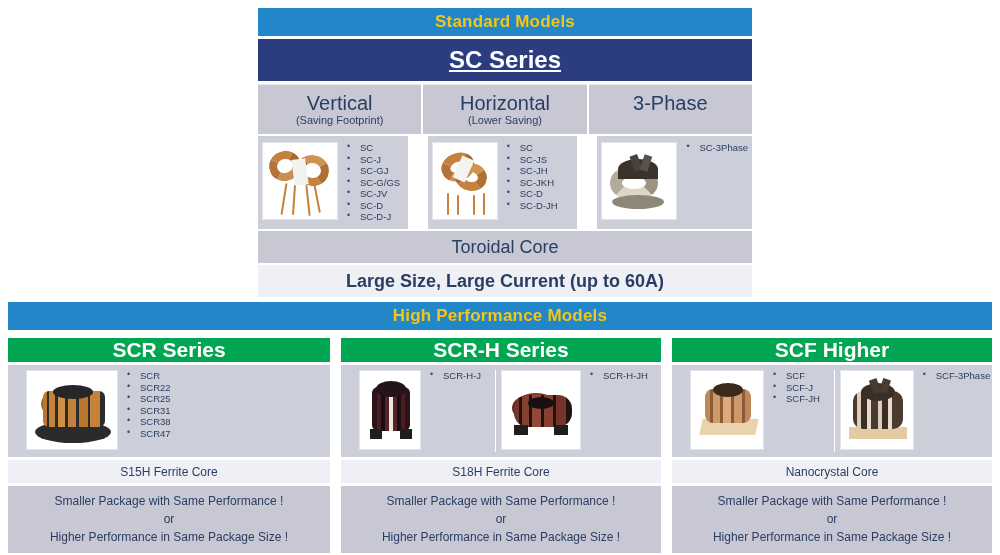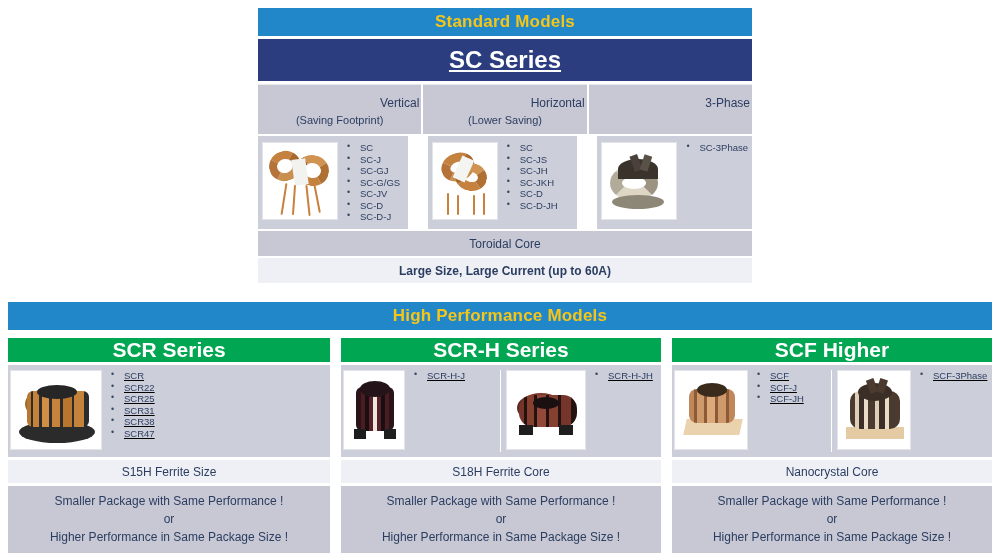--- a/index.html
+++ b/index.html
@@ -43,21 +43,21 @@
 
   .hdr-row { display: flex; margin-top: 3px; gap: 2px; }
   .hdr-cell {
     background: #c7c8d4;
     color: #2b3d60;
     flex: 1 1 0;
     text-align: center;
     padding: 8px 2px 7px;
     border-top: 1px solid #e8e8ee;
   }
-  .hdr-cell .h1 { font-size: 12px; line-height: 20px; text-align: right; }
+  .hdr-cell .h1 { font-size: 20px; line-height: 20px; }
   .hdr-cell .h2 { font-size: 11px; line-height: 14px; }
 
   .body-row { display: flex; margin-top: 2px; gap: 20px; }
   .body-cell {
     background: #ccced9;
     flex: 1 1 0;
     display: flex;
     align-items: flex-start;
     padding: 6px 4px;
     min-height: 88px;
@@ -81,21 +81,21 @@
   .mdl-list li::before {
     content: "\2022";
     position: absolute; left: 3px; top: -1px;
     font-size: 9px; color: #3a4a63;
   }
 
   .full-row {
     margin-top: 2px;
     text-align: center;
     color: #2b3d60;
-    font-size: 12px;
+    font-size: 18px;
     padding: 6px 8px 5px;
   }
   .core-row { background: #c7c8d4; }
   .note-row { background: #eef0f5; font-weight: bold; }
 
   
   .hp-title {
     position: absolute; left: 8px; top: 302px;
     width: 984px; height: 28px; font-size: 17px;
   }
@@ -106,23 +106,22 @@
   .panel.p2 { width: 320px; }
   .panel.p3 { width: 320px; }
 
   .panel-title { height: 24px; font-size: 21px; }
 
   .panel-body {
     background: #ccced9;
     display: flex;
     margin-top: 3px;
     min-height: 92px;
-    padding: 5px 0;
-    gap: 2px;
-    text-decoration: underline;
+    padding: 5px 16px;
+    gap: 12px;
   }
   .sub {
     display: flex;
     align-items: flex-start;
     flex: 1 1 0;
     padding: 0 2px;
   }
   .sub + .sub { border-left: 1px solid #ffffff; padding-left: 5px; }
 
   .panel-core {
@@ -275,21 +274,21 @@
           <ul class="mdl-list">
             <li>SCR</li>
             <li>SCR22</li>
             <li>SCR25</li>
             <li>SCR31</li>
             <li>SCR38</li>
             <li>SCR47</li>
           </ul>
         </div>
       </div>
-      <div class="panel-core">S15H Ferrite Size</div>
+      <div class="panel-core">S15H Ferrite Core</div>
       <div class="panel-note">
         <div>Smaller Package with Same Performance !</div>
         <div>or</div>
         <div>Higher Performance in Same Package Size !</div>
       </div>
     </div>
 
     <div class="panel gap"></div>
 
     <div class="panel p2">

